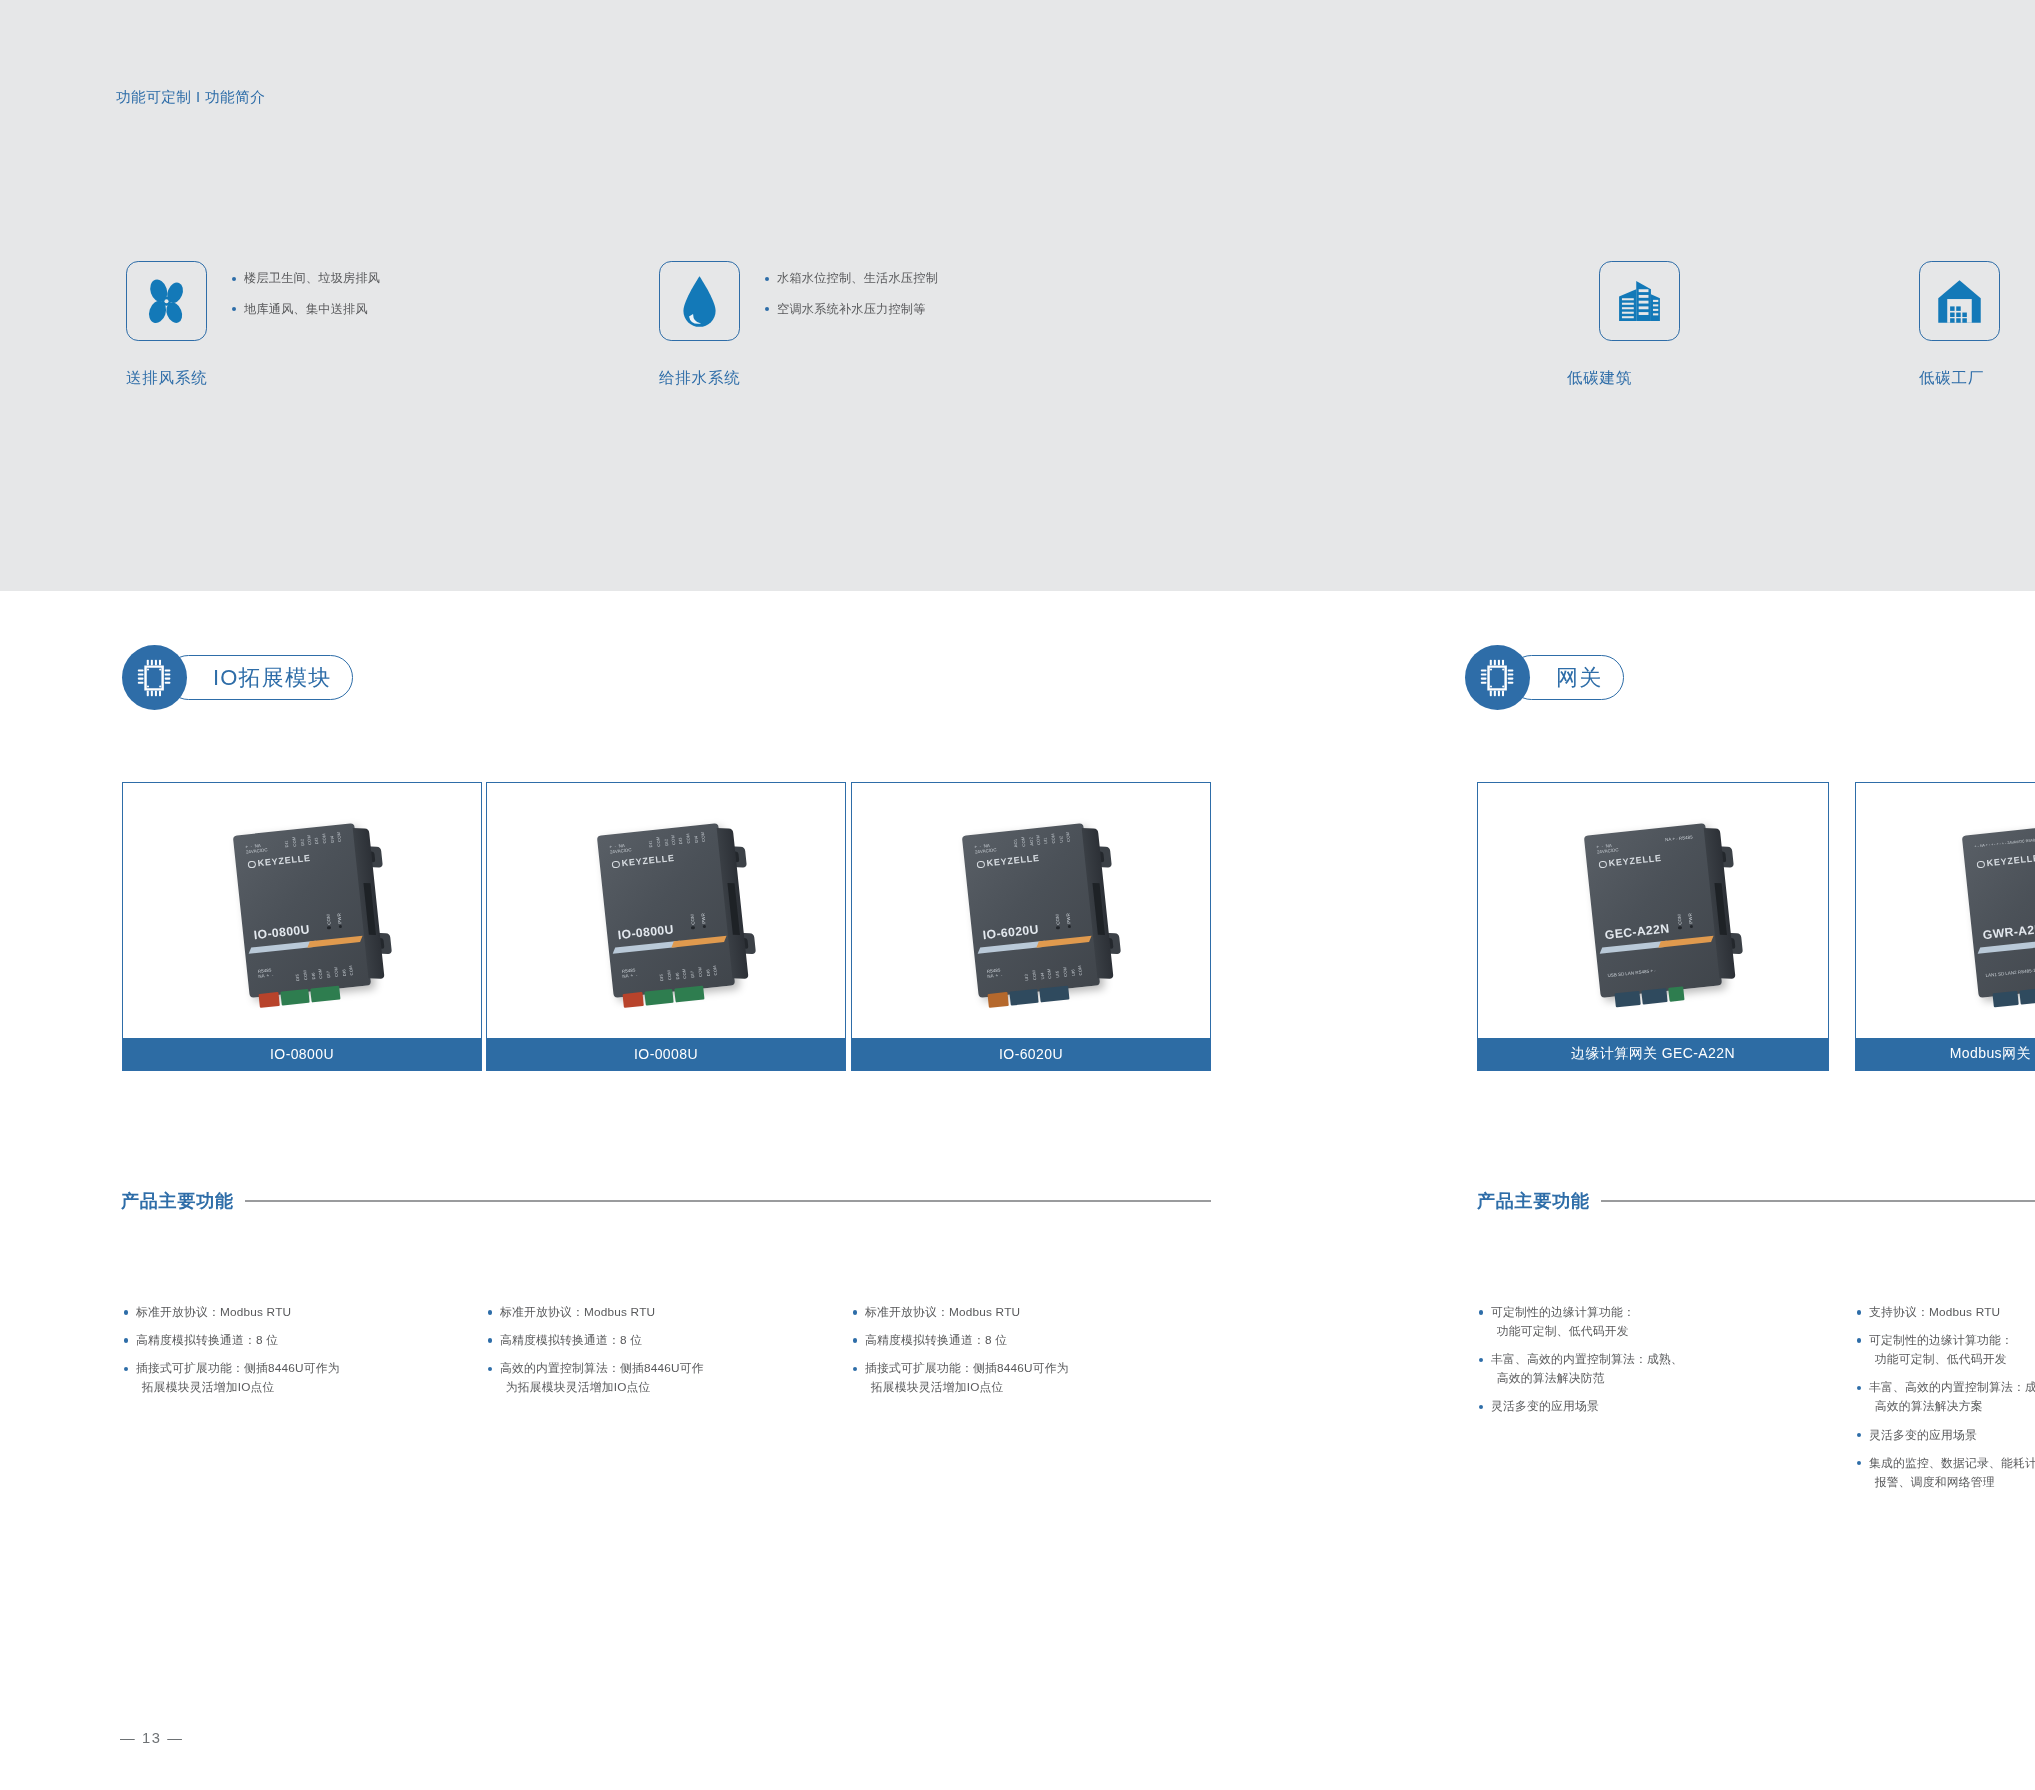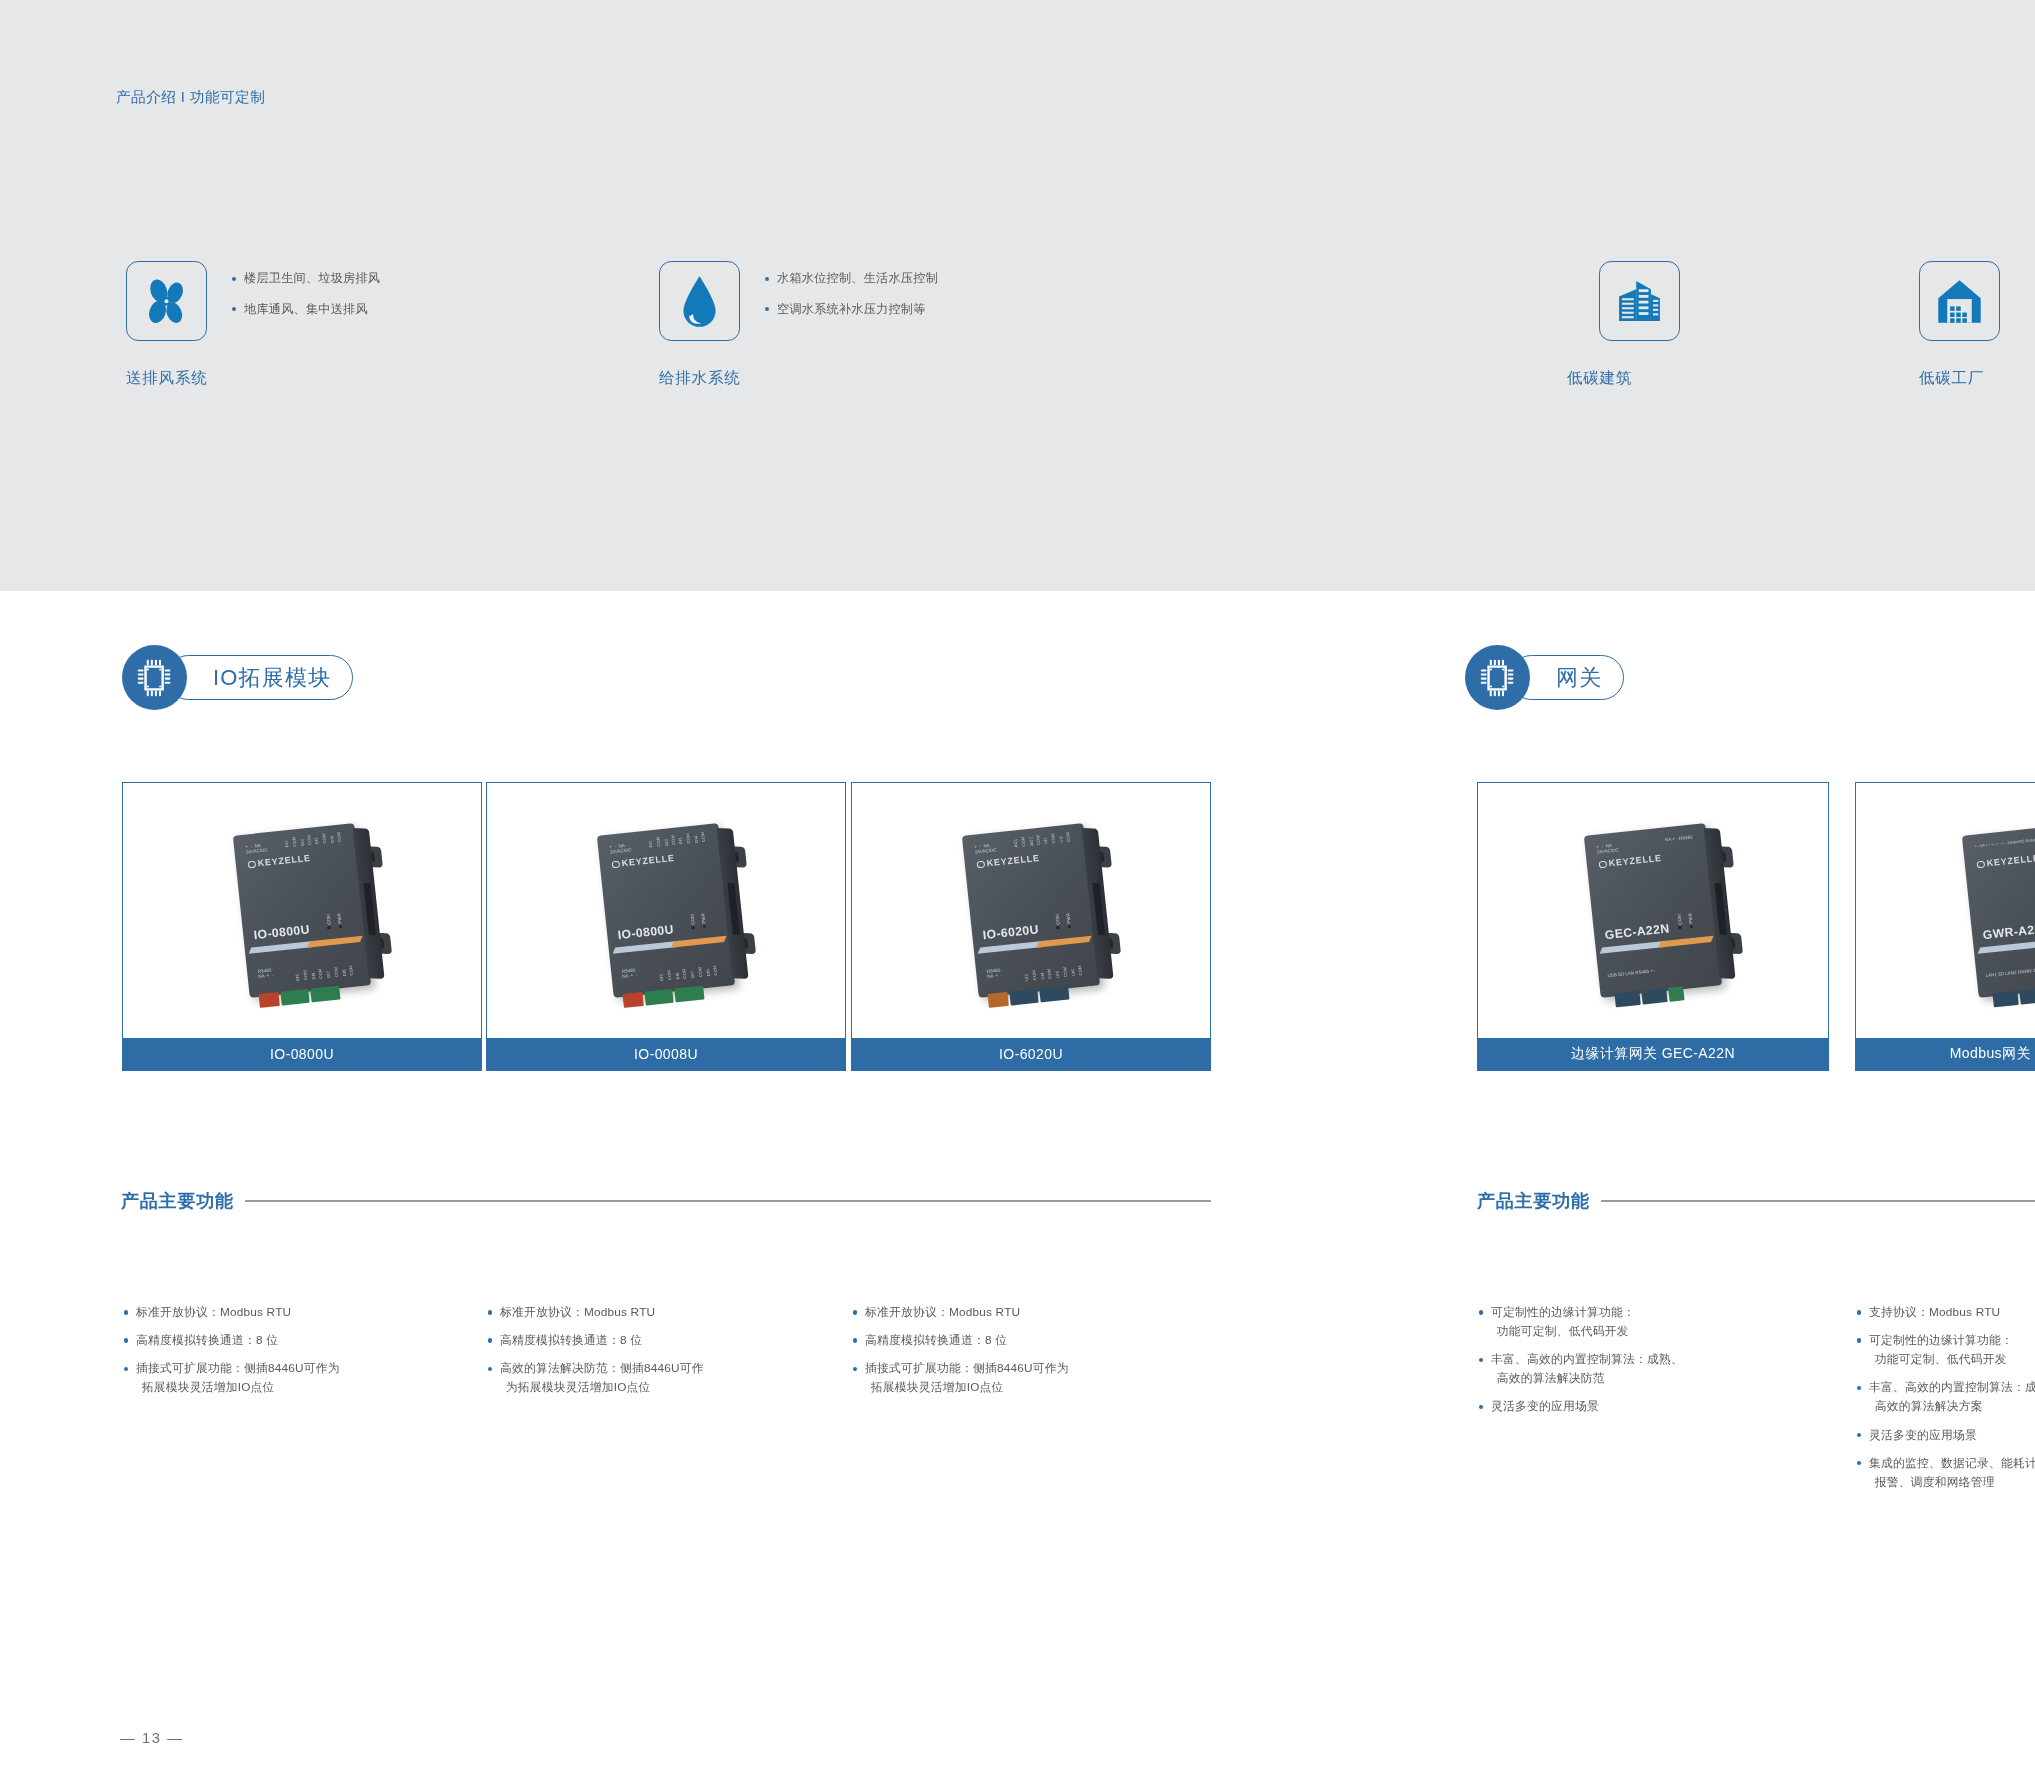--- a/index.html
+++ b/index.html
@@ -280,21 +280,21 @@
   }
   .pagenum.left  { left: 120px; }
 </style>
 </head>
 <body>
 
 <div class="page">
 
   <div class="gray-band"></div>
 
-  <div class="runhead left">产品介绍 I 功能可定制</div>
+  <div class="runhead left">功能可定制 I 功能简介</div>
 
   <div class="scen" style="left:659px; top:261px;">
     <div class="scen-tile">
       <span>
         <svg width="37" height="53" viewBox="0 0 92 130">
           <path d="M46 2 C46 2 6 62 6 88 a40 40 0 0 0 80 0 C86 62 46 2 46 2 Z" fill="#1379b8"></path>
           <path d="M30 96 q0 20 20 24 q-26 4 -30 -18 Z" fill="#ffffff" opacity="0.92"></path>
         </svg>
       </span>
     </div>
@@ -607,21 +607,21 @@
     <li>
       <span>插接式可扩展功能：侧插8446U可作为</span>
       <span class="sub">拓展模块灵活增加IO点位</span>
     </li>
   </ul>
 
   <ul class="feat-col" style="left:486px; top:1264px; width:350px;">
     <li>标准开放协议：Modbus RTU</li>
     <li>高精度模拟转换通道：8 位</li>
     <li>
-      <span>高效的算法解决防范：侧插8446U可作</span>
+      <span>高效的内置控制算法：侧插8446U可作</span>
       <span class="sub">为拓展模块灵活增加IO点位</span>
     </li>
   </ul>
 
   <ul class="feat-col" style="left:851px; top:1264px; width:350px;">
     <li>标准开放协议：Modbus RTU</li>
     <li>高精度模拟转换通道：8 位</li>
     <li>
       <span>插接式可扩展功能：侧插8446U可作为</span>
       <span class="sub">拓展模块灵活增加IO点位</span>

